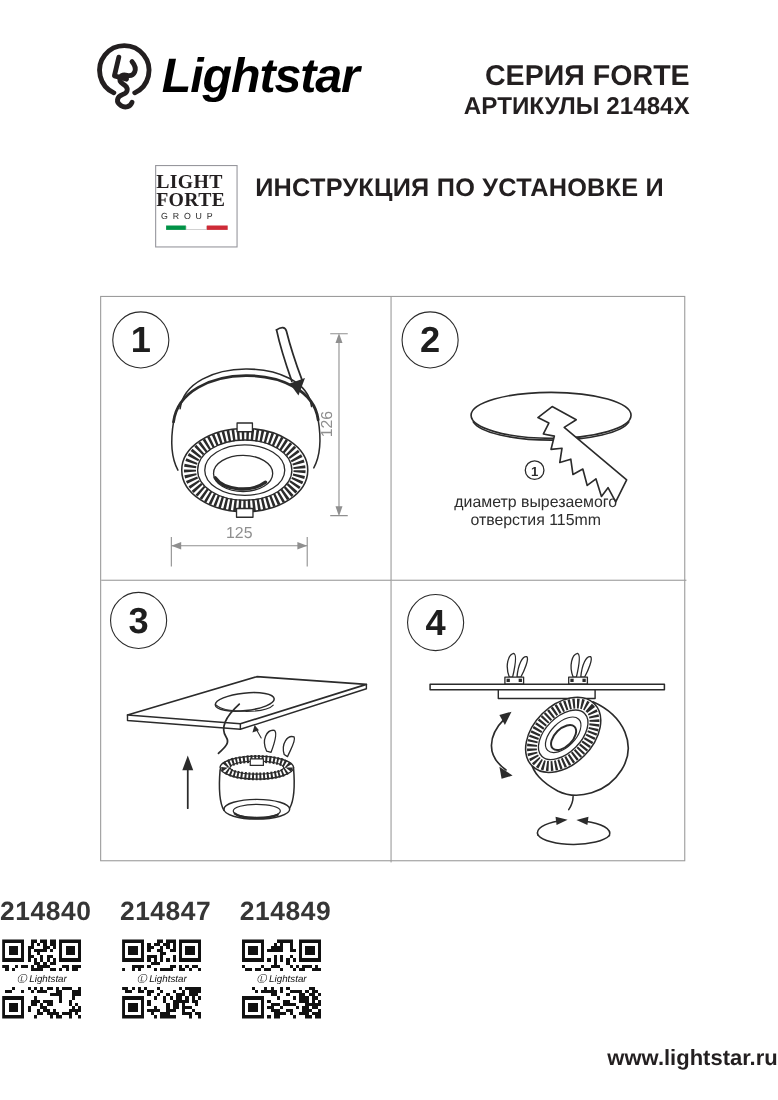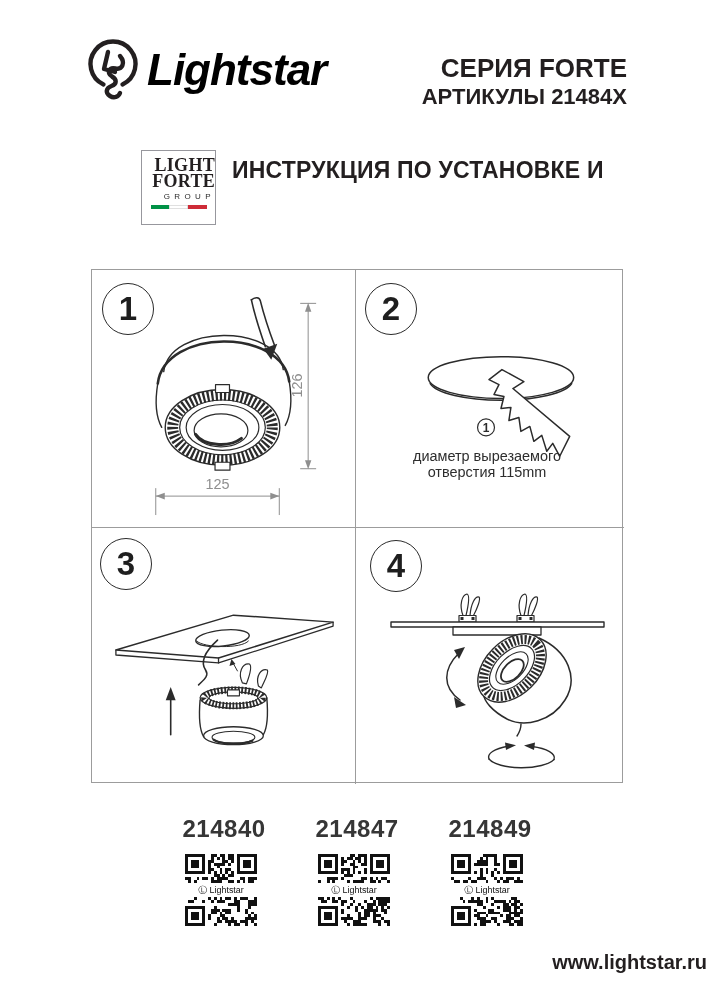--- a/index.html
+++ b/index.html
@@ -7,43 +7,43 @@
 
   .abs { position:absolute; }
 
   
   #logo-icon { left:86px; top:38px; width:56px; height:76px; }
   #brand-text { left:147px; top:45px; font-size:44px; font-weight:bold; letter-spacing:-1px; color:#000000;font-style:italic; }
   #series-title { right:80px; top:53px; font-size:26px; font-weight:bold; text-align:right; }
   #articles-subtitle { right:80px; top:84px; font-size:22px; font-weight:bold; text-align:right; }
 
   
-  #group-badge { left:141px; top:150px; width:75px; height:75px; border:1.5px solid #97979d; text-align:right; padding-top:7px; background:#fff; }
+  #group-badge { left:141px; top:150px; width:75px; height:75px; border:1.5px solid #97979d; text-align:left; padding-top:7px; background:#fff; }
   .badge-word { font-family:"Liberation Serif", serif; font-weight:bold; font-size:18px; line-height:15.5px; letter-spacing:0.3px; color:#231f20; }
   .badge-group { font-size:8px; letter-spacing:4.4px; text-indent:4.4px; margin-top:3px; color:#2b2b2b; }
   .badge-flag { width:56px; height:4.5px; margin:3.5px auto 0; display:flex; }
   .badge-flag span { flex:1; height:100%; }
   .flag-w { background:#fff; box-shadow:inset 0 0 0 0.5px #c2c2c2; }
 
   
   #instruction-title { left:232px; top:157px; font-size:23px; font-weight:bold; line-height:26px; letter-spacing:0.2px; }
 
   
   #steps-grid { left:91px; top:269px; width:532px; height:514px; display:grid; grid-template-columns:264px 268px; grid-template-rows:258px 256px; border:1px solid #9c9c9c; }
   .panel { position:relative; }
   .panel-1, .panel-3 { border-right:1px solid #9c9c9c; }
   .panel-1, .panel-2 { border-bottom:1px solid #9c9c9c; }
   .step-badge { position:absolute; width:52px; height:52px; border:1.6px solid #2b2b2b; border-radius:50%; background:#fff; text-align:center; line-height:50px; font-size:33px; font-weight:bold; color:#1e1e1e; }
   .panel svg.drawing { position:absolute; left:0; top:0; width:100%; height:100%; }
 
   
-  #products-row { left:0; top:815px; width:707px; display:flex; justify-content:center; gap:57px; }
+  #products-row { left:0; top:815px; width:707px; display:flex; justify-content:flex-start; gap:33px; }
   .product { width:76px; text-align:center; }
   .article-number { font-size:24px; font-weight:bold; color:#363636; letter-spacing:0.5px; }
-  .qr-code { width:72px; height:72px; margin:11px auto 0; }
+  .qr-code { width:72px; height:72px; margin:11px auto 0;font-style:italic; }
   .qr-code svg { width:72px; height:72px; display:block; shape-rendering:crispEdges; }
 
   
   #footer-website { left:0; top:951px; width:707px; text-align:right; font-size:20px; font-weight:bold; }
 
   
   .ink { stroke:#2b2b2b; fill:none; stroke-width:1.4; stroke-linecap:round; stroke-linejoin:round; }
   .fillw { fill:#ffffff; }
   .dim { stroke:#8f8f8f; stroke-width:1; fill:none; }
   .dimhead { fill:#8f8f8f; stroke:none; }

